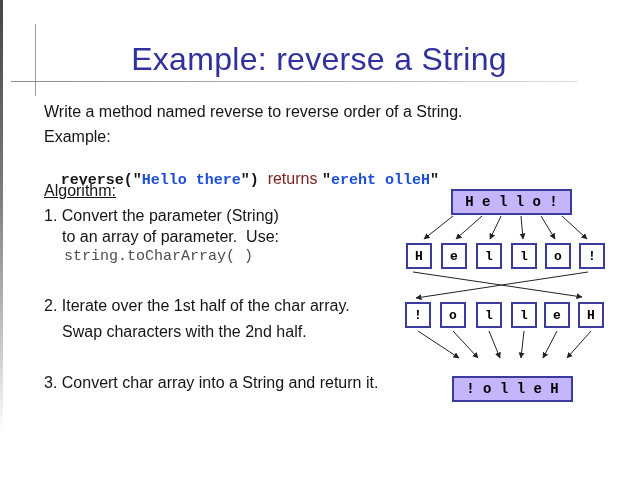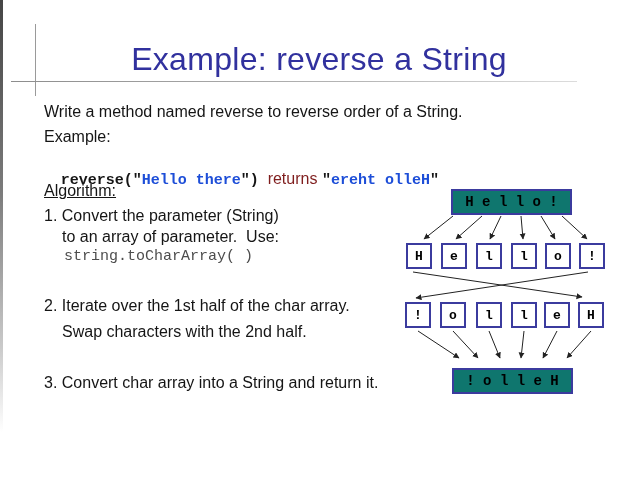--- a/index.html
+++ b/index.html
@@ -21,21 +21,21 @@
   .t{font-size:16px;white-space:pre;color:#151515;}
   .mono{font-family:"Liberation Mono","DejaVu Sans Mono",monospace;}
   .codeline{left:44px;top:153px;white-space:pre;font-size:15px;}
   .codeline .m{font-family:"Liberation Mono","DejaVu Sans Mono",monospace;font-weight:bold;color:#151515;}
   .codeline .red{color:#1d4ed8;}
   .codeline .sans{font-family:"Liberation Sans",sans-serif;font-size:16px;font-weight:normal;color:#7f1d1d;}
   .underline{text-decoration:underline;}
   .graycode{color:#4d4d4d;font-size:15px;}
   
   .bigbox{width:121px;height:26px;border:2px solid #3b3b9e;box-sizing:border-box;
-    background:#0f766e;display:flex;align-items:center;justify-content:center;
+    background:#c4b5fd;display:flex;align-items:center;justify-content:center;
     font-family:"Liberation Mono","DejaVu Sans Mono",monospace;font-weight:bold;
     font-size:14px;color:#000;white-space:pre;}
   .cell{width:26px;height:26px;border:2px solid #3b3b9e;box-sizing:border-box;
     background:#fff;display:flex;align-items:center;justify-content:center;
     font-family:"Liberation Mono","DejaVu Sans Mono",monospace;font-weight:bold;
     font-size:13px;color:#000;}
   svg.arrows{left:0;top:0;width:638px;height:478px;pointer-events:none;}
 </style>
 </head>
 <body>
@@ -101,15 +101,15 @@
   <div class="abs cell" style="left:545px;top:243px;">o</div>
   <div class="abs cell" style="left:579px;top:243px;">!</div>
 
   <div class="abs cell" style="left:405px;top:302px;">!</div>
   <div class="abs cell" style="left:440px;top:302px;">o</div>
   <div class="abs cell" style="left:476px;top:302px;">l</div>
   <div class="abs cell" style="left:511px;top:302px;">l</div>
   <div class="abs cell" style="left:544px;top:302px;">e</div>
   <div class="abs cell" style="left:578px;top:302px;">H</div>
 
-  <div class="abs bigbox" style="left:452px;top:368px;">! o l l e H</div>
+  <div class="abs bigbox" style="left:452px;top:376px;">! o l l e H</div>
 
 </div>
 
 </body></html>

